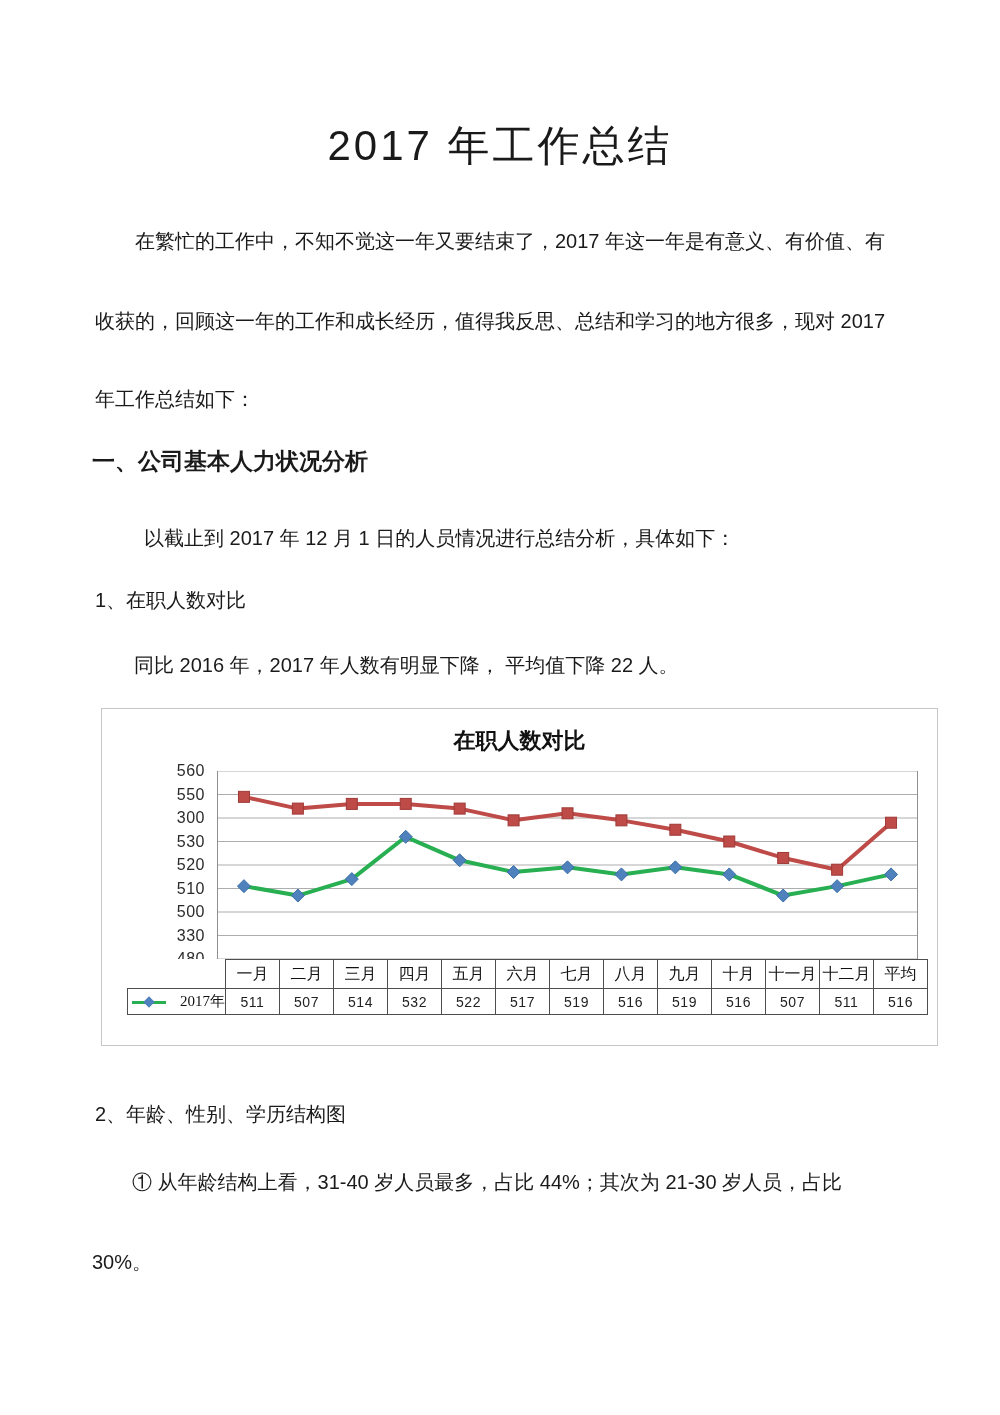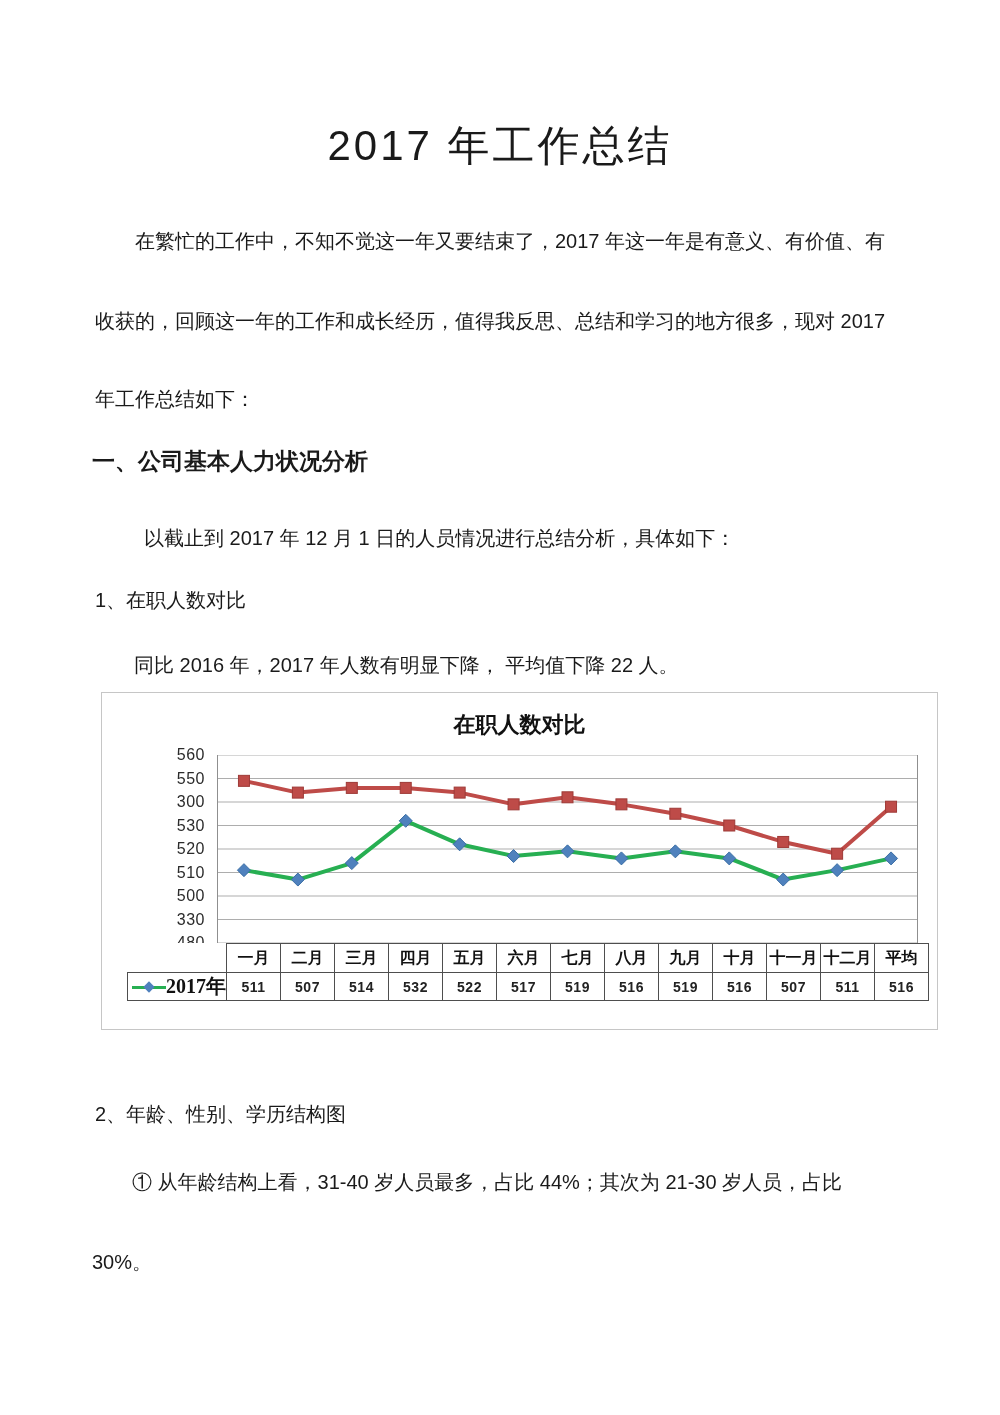--- a/index.html
+++ b/index.html
@@ -9,53 +9,53 @@
   }
   .doc-title{
     position:absolute;left:0;top:118px;width:100%;text-align:center;
     font-size:42px;font-weight:normal;letter-spacing:3px;white-space:nowrap;
   }
   .tline{position:absolute;font-size:20px;white-space:nowrap;line-height:28px;}
   .h1{font-size:23px;font-weight:bold;}
 
   
   .chart-box{
-    position:absolute;left:101px;top:692px;width:837px;height:338px;
+    position:absolute;left:101px;top:708px;width:837px;height:338px;
     border:1px solid #c6c6c6;background:#ffffff;box-sizing:border-box;
   }
   .chart-title{
     position:absolute;left:0;top:17px;width:100%;text-align:center;
     font-size:22px;font-weight:bold;font-family:"Liberation Serif",serif;color:#111;
   }
   .ytick{
     position:absolute;left:0;width:103px;text-align:right;
     font-size:16px;line-height:18px;color:#2b2b2b;letter-spacing:0.5px;
   }
   #plot-svg{position:absolute;left:115px;top:62px;width:701px;height:188px;}
 
   .chart-table{
     position:absolute;left:25px;top:250px;border-collapse:collapse;table-layout:fixed;
     background:#ffffff;
   }
   .chart-table td{
     border:1px solid #4e4e4e;text-align:center;vertical-align:middle;
-    padding:0;overflow:hidden;white-space:nowrap;font-weight:bold;
+    padding:0;overflow:hidden;white-space:nowrap;
   }
   .chart-table td.blank{border:none;background:transparent;}
   .chart-table tr.hdr td{height:28px;}
   .chart-table tr.datarow td{height:25px;}
   .month{font-family:"Liberation Serif",serif;font-size:16px;color:#111;}
   .num{font-size:14px;color:#222;letter-spacing:0.5px;}
   .legend-inner{display:flex;align-items:center;justify-content:flex-start;padding-left:4px;}
   .swatch{position:relative;width:34px;height:12px;flex:0 0 34px;}
   .swatch .lline{position:absolute;left:0;right:0;top:5px;height:3px;}
   .swatch .mk{position:absolute;left:50%;top:50%;}
   .swatch .mk.diamond{width:8px;height:8px;margin:-4px 0 0 -4px;transform:rotate(45deg);}
   .swatch .mk.square{width:10px;height:10px;margin:-5px 0 0 -5px;}
-  .legend-name{font-family:"Liberation Serif",serif;font-size:20px;color:#111;}
+  .legend-name{font-family:"Liberation Serif",serif;font-size:15px;color:#111;margin-left:14px;}
 </style>
 </head>
 <body>
 
 <div class="page">
 
   <div class="doc-title">2017 年工作总结</div>
 
   <div class="tline" style="left:135px;top:227px">在繁忙的工作中，不知不觉这一年又要结束了，2017 年这一年是有意义、有价值、有</div>
   <div class="tline" style="left:95px;top:307px">收获的，回顾这一年的工作和成长经历，值得我反思、总结和学习的地方很多，现对 2017</div>

